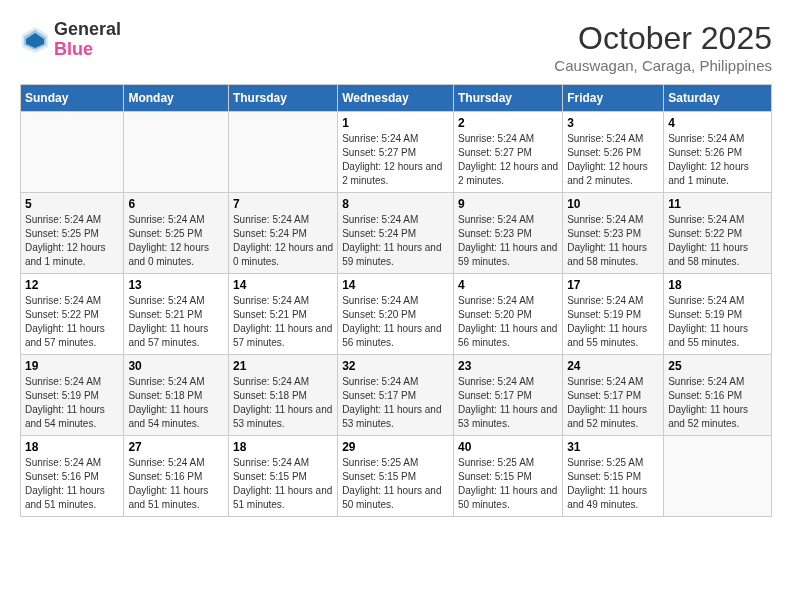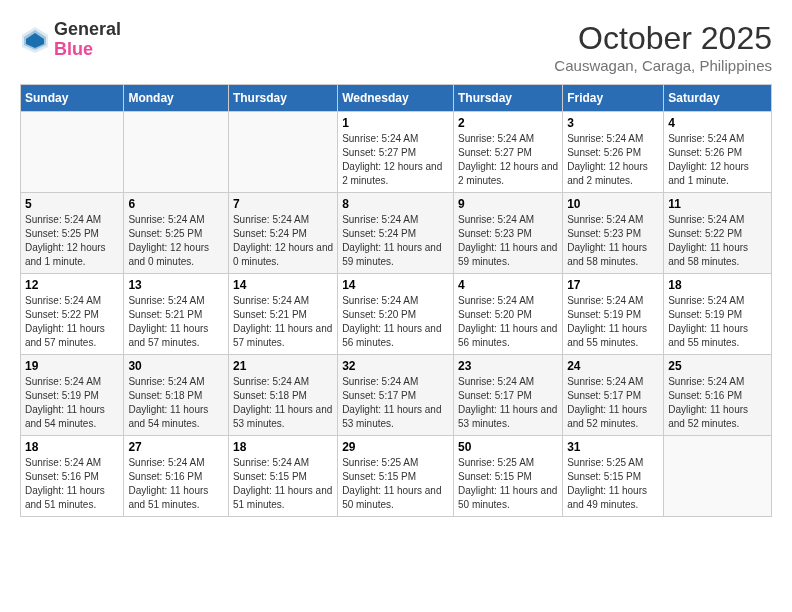--- a/index.html
+++ b/index.html
@@ -304,21 +304,21 @@
 Sunset: 5:15 PM
 Daylight: 11 hours and 51 minutes.</div>
         </td>
         <td>
           <span class="day-num">29</span>
           <div class="day-info" style="white-space: pre-line;">Sunrise: 5:25 AM
 Sunset: 5:15 PM
 Daylight: 11 hours and 50 minutes.</div>
         </td>
         <td>
-          <span class="day-num">50</span>
+          <span class="day-num">40</span>
           <div class="day-info" style="white-space: pre-line;">Sunrise: 5:25 AM
 Sunset: 5:15 PM
 Daylight: 11 hours and 50 minutes.</div>
         </td>
         <td>
           <span class="day-num">31</span>
           <div class="day-info" style="white-space: pre-line;">Sunrise: 5:25 AM
 Sunset: 5:15 PM
 Daylight: 11 hours and 49 minutes.</div>
         </td>

